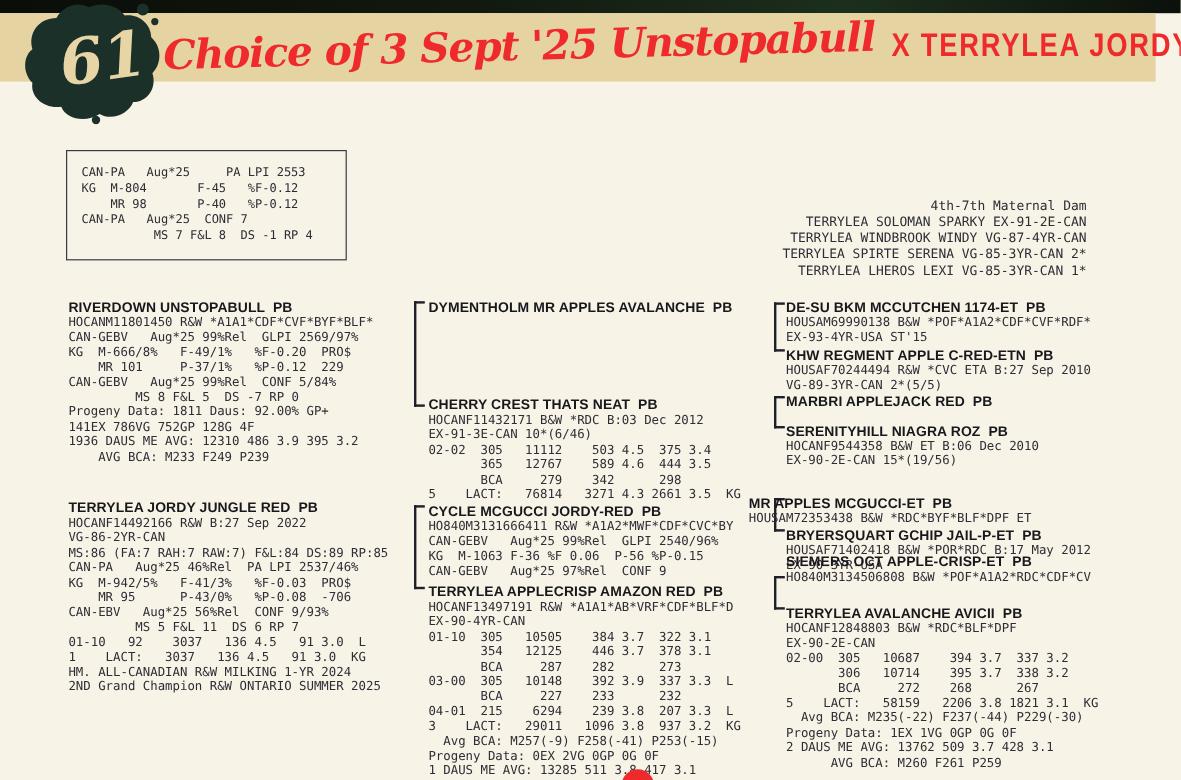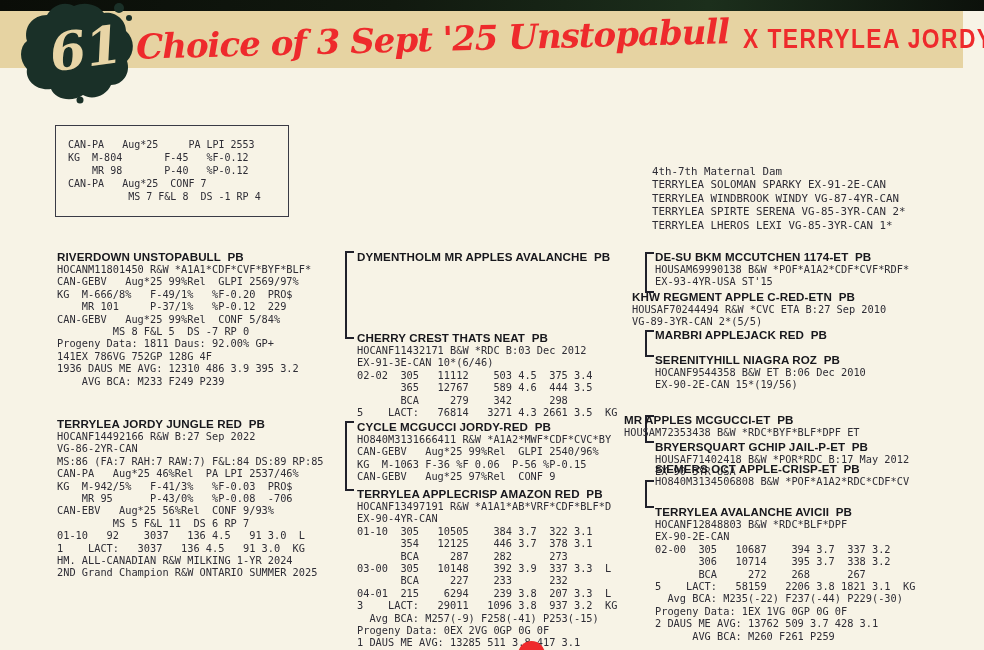--- a/index.html
+++ b/index.html
@@ -42,21 +42,21 @@
     padding:12px 0 0 12px;
     margin-left:15px;
   }
   
   pre.mono {
     margin:0; white-space:pre;
     font-family:"DejaVu Sans Mono", monospace;
     font-size:10.3px; line-height:12.4px; color:#2e2d36;
   }
   pre.mono.box-text  { font-size:10px;   line-height:13px; }
-  pre.mono.dams-text { font-size:10.8px; line-height:13.4px; }
+  pre.mono.dams-text { font-size:10.8px; line-height:13.4px;text-align:right; }
   
   .block { position:absolute; }
   .block h3 {
     margin:0; white-space:pre;
     font-family:"Liberation Sans", sans-serif;
     font-weight:700; font-size:11.6px; line-height:13px;
     color:#17171c; letter-spacing:0.1px;
   }
   .maternal { position:absolute; left:652px; top:165px; }
   
@@ -183,21 +183,21 @@
 <div class="bracket" style="left:645px;top:330px;height:27px"></div>
 <div class="bracket" style="left:645px;top:415px;height:28px"></div>
 <div class="bracket" style="left:645px;top:480px;height:28px"></div>
 
 <section class="block" style="left:655px;top:250px;width:326px">
   <h3>DE-SU BKM MCCUTCHEN 1174-ET  PB</h3>
   <pre class="mono">HOUSAM69990138 B&amp;W *POF*A1A2*CDF*CVF*RDF*
 EX-93-4YR-USA ST'15</pre>
 </section>
 
-<section class="block" style="left:632px;top:290px;width:326px">
+<section class="block" style="left:655px;top:290px;width:326px">
   <h3>KHW REGMENT APPLE C-RED-ETN  PB</h3>
   <pre class="mono">HOUSAF70244494 R&amp;W *CVC ETA B:27 Sep 2010
 VG-89-3YR-CAN 2*(5/5)</pre>
 </section>
 
 <section class="block" style="left:655px;top:328px;width:326px">
   <h3>MARBRI APPLEJACK RED  PB</h3>
 </section>
 
 <section class="block" style="left:655px;top:353px;width:326px">

